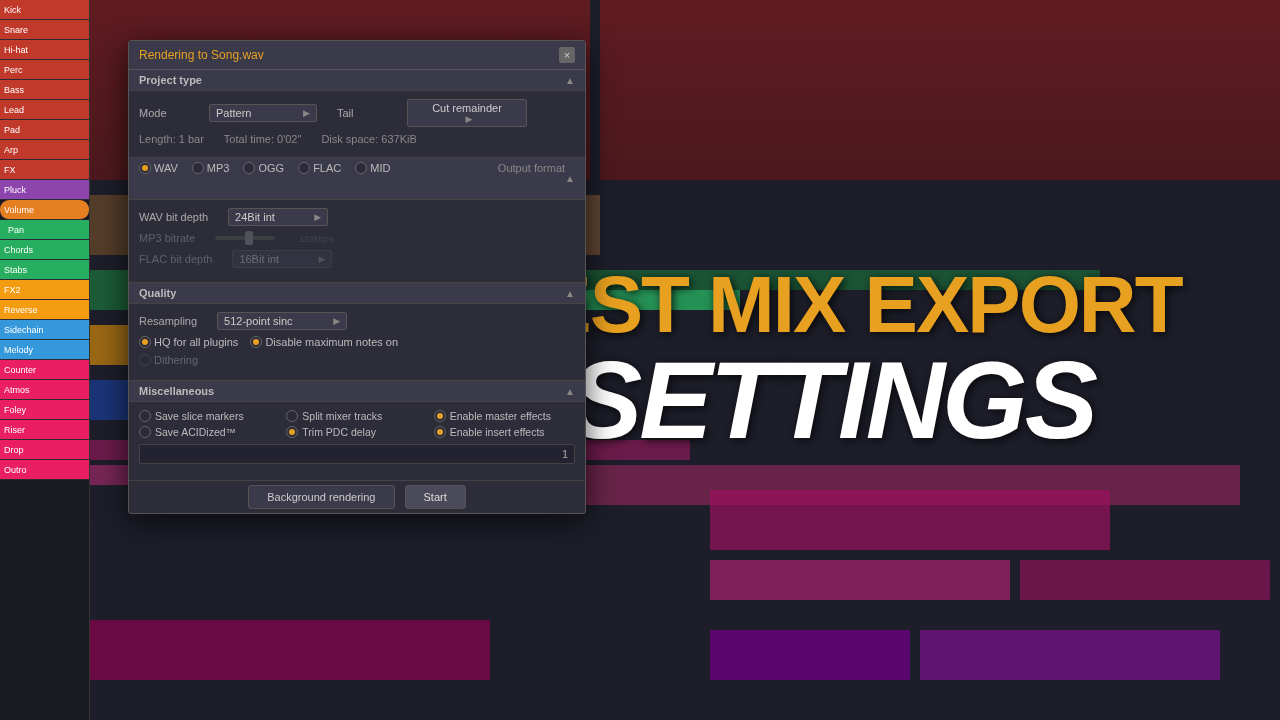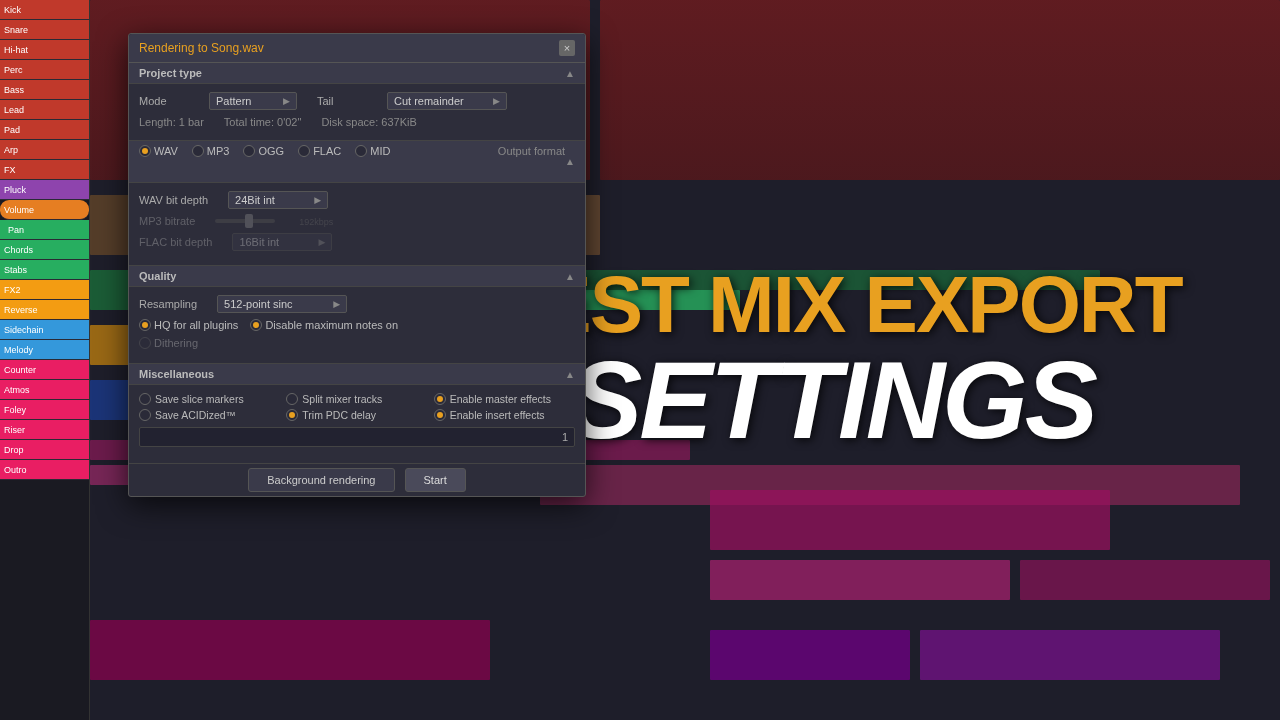--- a/index.html
+++ b/index.html
@@ -107,21 +107,21 @@
       color: white;
       font-style: italic;
       letter-spacing: -3px;
       text-shadow: 2px 2px 10px rgba(0,0,0,0.8);
       line-height: 1;
     }
 
     
     .dialog {
       position: absolute;
-      top: 33px;
+      top: 40px;
       left: 128px;
       width: 458px;
       background: #2d2d3a;
       border: 1px solid #555;
       border-radius: 3px;
       z-index: 100;
       box-shadow: 0 8px 30px rgba(0,0,0,0.7);
     }
 
     .dialog-titlebar {
@@ -207,22 +207,22 @@
       color: #ccc;
       font-size: 11px;
       padding: 2px 6px;
       display: flex;
       align-items: center;
       justify-content: space-between;
       cursor: pointer;
       border-radius: 2px;
     }
 
-    .dropdown-mode { width: 88px; }
-    .dropdown-tail { width: 120px; }
+    .dropdown-mode { width: 108px; }
+    .dropdown-tail { width: 120px; flex-direction: column; }
     .dropdown-wav { width: 100px; }
     .dropdown-resample { width: 130px; }
     .dropdown-flac { width: 100px; }
 
     .dropdown-arrow {
       color: #888;
       font-size: 9px;
       margin-left: 4px;
     }
 

